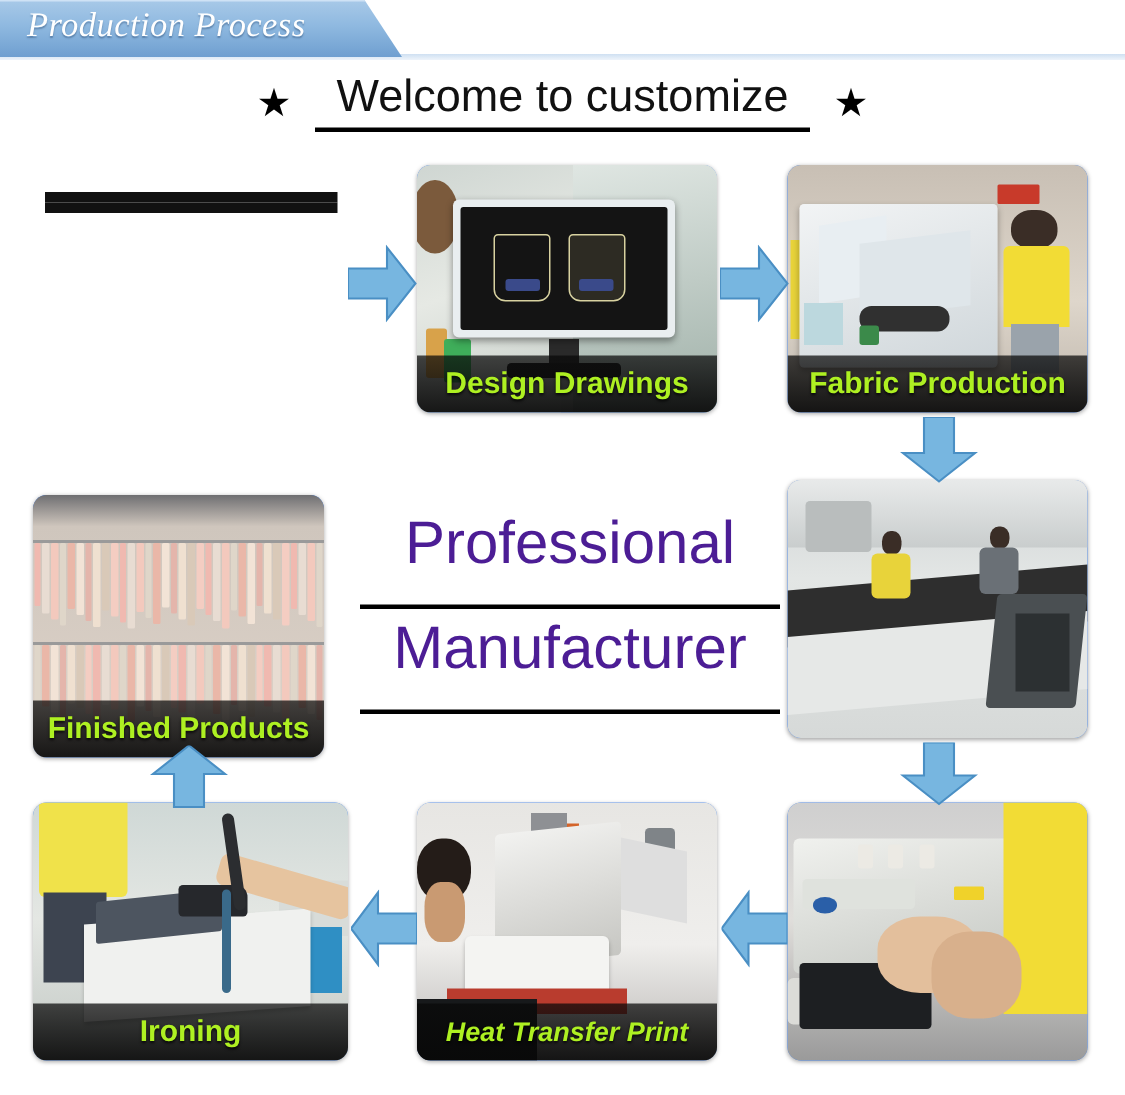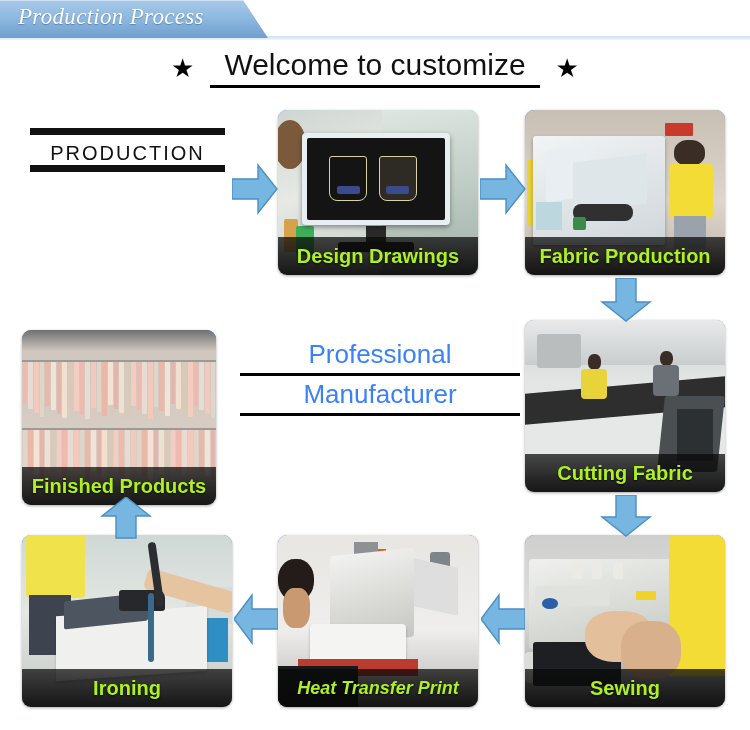--- a/index.html
+++ b/index.html
@@ -67,23 +67,23 @@
   }
   .pp-rule{background:#111;height:7px;width:100%;}
   #pp-line1{font-size:20px;letter-spacing:2px;color:#111;padding:7px 0 0 0;font-weight:300;}
   #pp-line2{font-size:30px;letter-spacing:1px;color:#111;padding:1px 0 6px 0;}
 
   
   #center-headline{
     position:absolute;left:240px;top:340px;width:280px;text-align:center;
   }
   #headline-line1,#headline-line2{
-    font-size:26px;color:#3b82f6;line-height:1.12;
+    font-size:40px;color:#4c1d95;line-height:1.12;
     border-bottom:3px solid #000;display:block;
-    padding-bottom:4px;
+    padding-bottom:18px;
   }
   #headline-line2{margin-top:4px;}
 
   
   .arrow{position:absolute;}
   .arrow svg{display:block;}
 
   
   .scene{position:absolute;inset:0;overflow:hidden;}
 
@@ -189,21 +189,20 @@
 </div>
 
 <div id="welcome-banner">
   <span class="star-icon">★</span>
   <span id="welcome-text">Welcome to customize</span>
   <span class="star-icon">★</span>
 </div>
 
 <div id="production-process-block">
   <div class="pp-rule"></div>
-  <div id="pp-line1">PRODUCTION</div>
   <div class="pp-rule"></div>
 </div>
 
 <div id="center-headline">
   <span id="headline-line1">Professional</span>
   <span id="headline-line2">Manufacturer</span>
 </div>
 
 <div class="card" style="left:278px;top:110px;width:200px;height:165px;">
   <div class="scene">
@@ -261,41 +260,39 @@
         <div class="cf-whead"></div>
         <div class="cf-wbody" style="background:#e8d33a;"></div>
       </div>
     <div class="cf-worker cf-w2">
         <div class="cf-whead"></div>
         <div class="cf-wbody" style="background:#6a7076;"></div>
       </div>
     <div class="cf-machine"></div>
       <div class="cf-mach2"></div>
   </div>
-  <div class="card-label">Cutting Fabric</div>
 </div>
 
 <div class="card" style="left:525px;top:535px;width:200px;height:172px;">
   <div class="scene">
     <div class="sw-bg"></div>
     <div class="sw-machine">
       <div class="sw-spool" style="left:30%;"></div>
       <div class="sw-spool" style="left:44%;"></div>
       <div class="sw-spool" style="left:58%;"></div>
       <div class="sw-arm"></div>
         <div class="sw-blue"></div>
         <div class="sw-label"></div>
     </div>
     <div class="sw-plate"></div>
     <div class="sw-fabric"></div>
     <div class="sw-person"></div>
     <div class="sw-hand"></div>
       <div class="sw-hand2"></div>
   </div>
-  <div class="card-label">Sewing</div>
 </div>
 
 <div class="card" style="left:278px;top:535px;width:200px;height:172px;">
   <div class="scene">
     <div class="ht-bg"></div>
     <div class="ht-col"></div>
       <div class="ht-orange"></div>
     <div class="ht-cyl"></div>
       <div class="ht-arm"></div>
     <div class="ht-press"></div>

